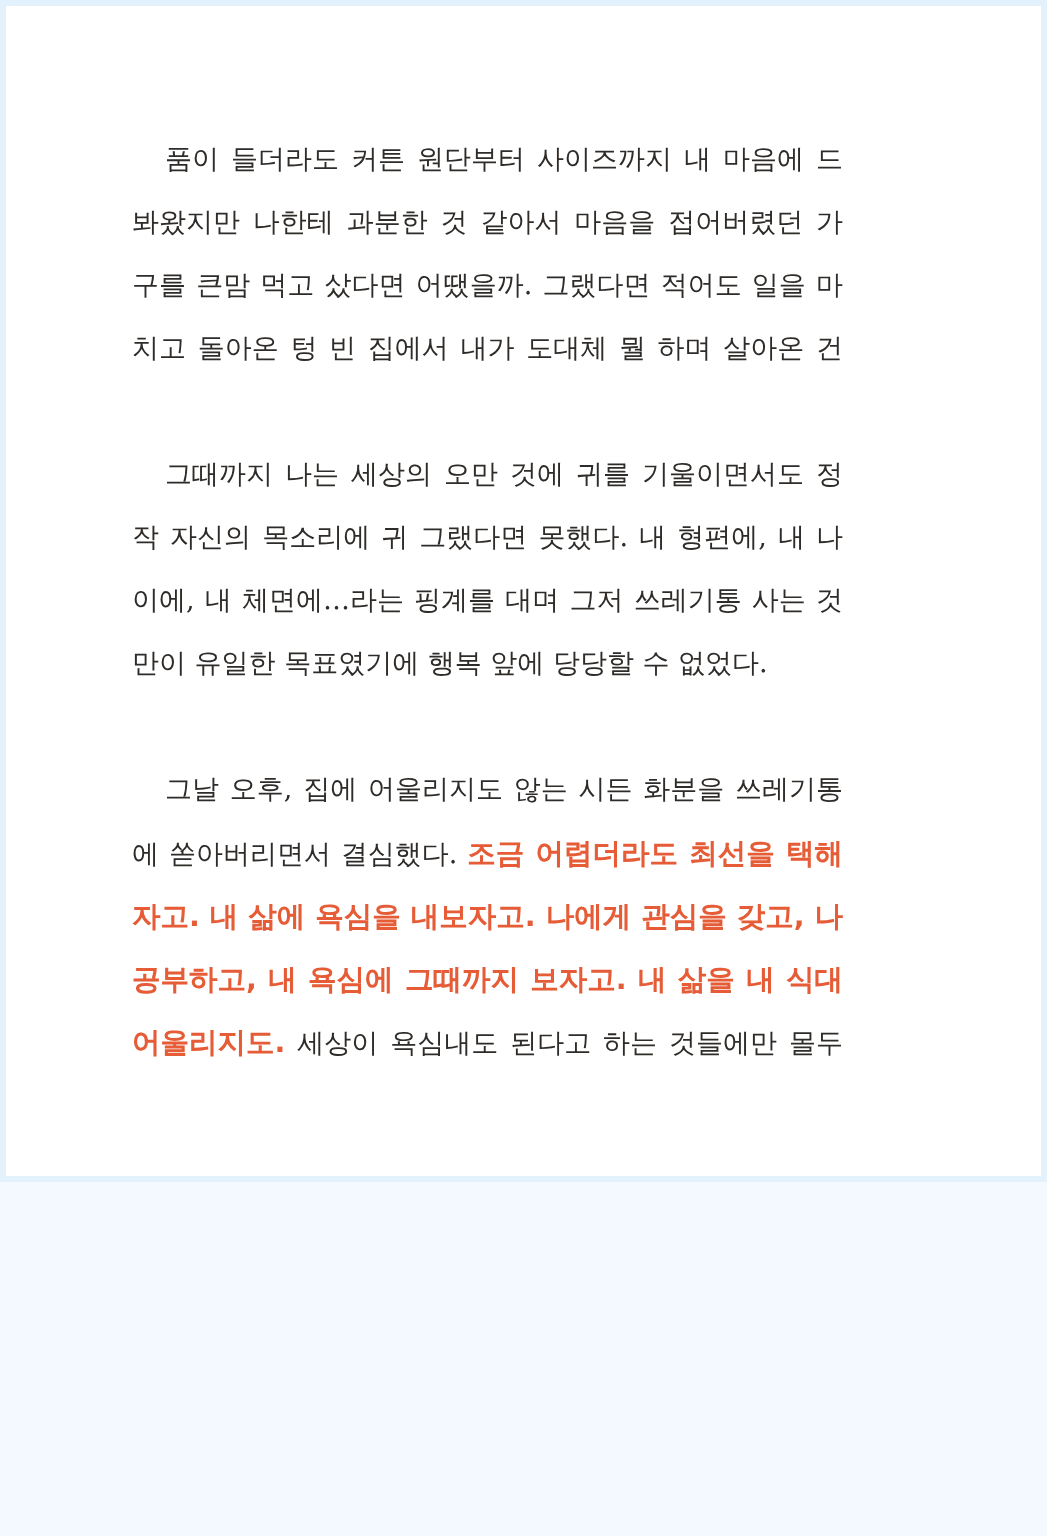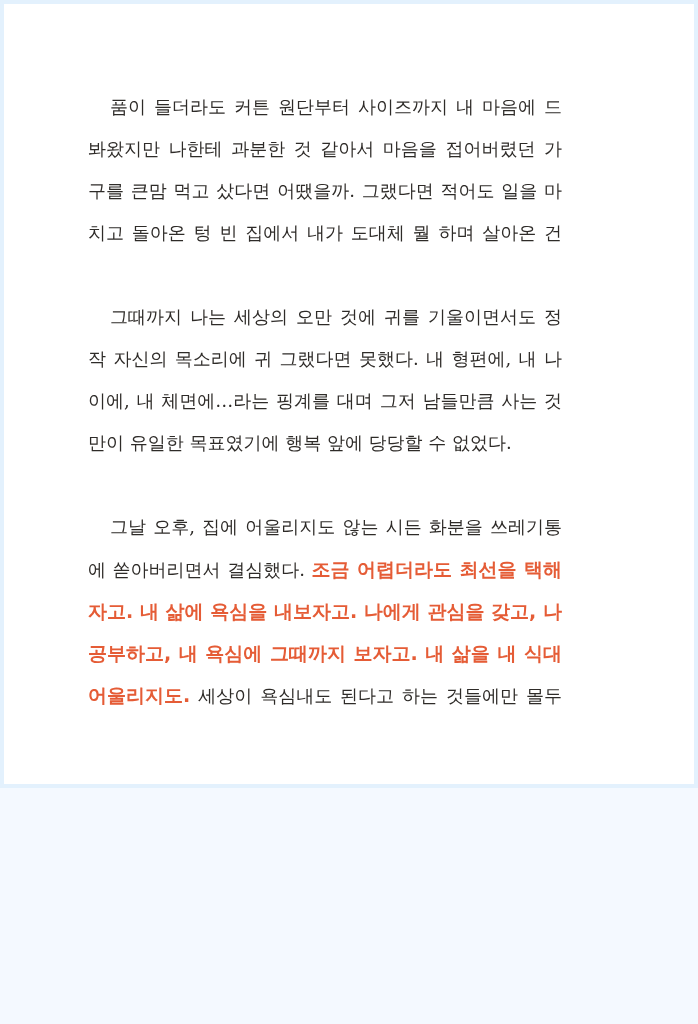--- a/index.html
+++ b/index.html
@@ -51,21 +51,21 @@
   <div class="text-block">
       <div class="para">
         <div class="line first"><span class="normal">품이 들더라도 커튼 원단부터 사이즈까지 내 마음에 드</span></div>
         <div class="line"><span class="normal">봐왔지만 나한테 과분한 것 같아서 마음을 접어버렸던 가</span></div>
         <div class="line"><span class="normal">구를 큰맘 먹고 샀다면 어땠을까. 그랬다면 적어도 일을 마</span></div>
         <div class="line"><span class="normal">치고 돌아온 텅 빈 집에서 내가 도대체 뭘 하며 살아온 건</span></div>
       </div>
       <div class="para">
         <div class="line first"><span class="normal">그때까지 나는 세상의 오만 것에 귀를 기울이면서도 정</span></div>
         <div class="line"><span class="normal">작 자신의 목소리에 귀 그랬다면 못했다. 내 형편에, 내 나</span></div>
-        <div class="line"><span class="normal">이에, 내 체면에…라는 핑계를 대며 그저 남들만큼 사는 것</span></div>
+        <div class="line"><span class="normal">이에, 내 체면에…라는 핑계를 대며 그저 쓰레기통 사는 것</span></div>
         <div class="line last"><span class="normal">만이 유일한 목표였기에 행복 앞에 당당할 수 없었다.</span></div>
       </div>
       <div class="para">
         <div class="line first"><span class="normal">그날 오후, 집에 어울리지도 않는 시든 화분을 쓰레기통</span></div>
         <div class="line"><span class="normal">에 쏟아버리면서 결심했다. </span><span class="accent">조금 어렵더라도 최선을 택해보</span></div>
         <div class="line"><span class="accent">자고. 내 삶에 욕심을 내보자고. 나에게 관심을 갖고, 나를</span></div>
         <div class="line"><span class="accent">공부하고, 내 욕심에 그때까지 보자고. 내 삶을 내 식대로 만</span></div>
         <div class="line"><span class="accent">어울리지도.</span><span class="normal"> 세상이 욕심내도 된다고 하는 것들에만 몰두</span></div>
       </div>
     </div>

